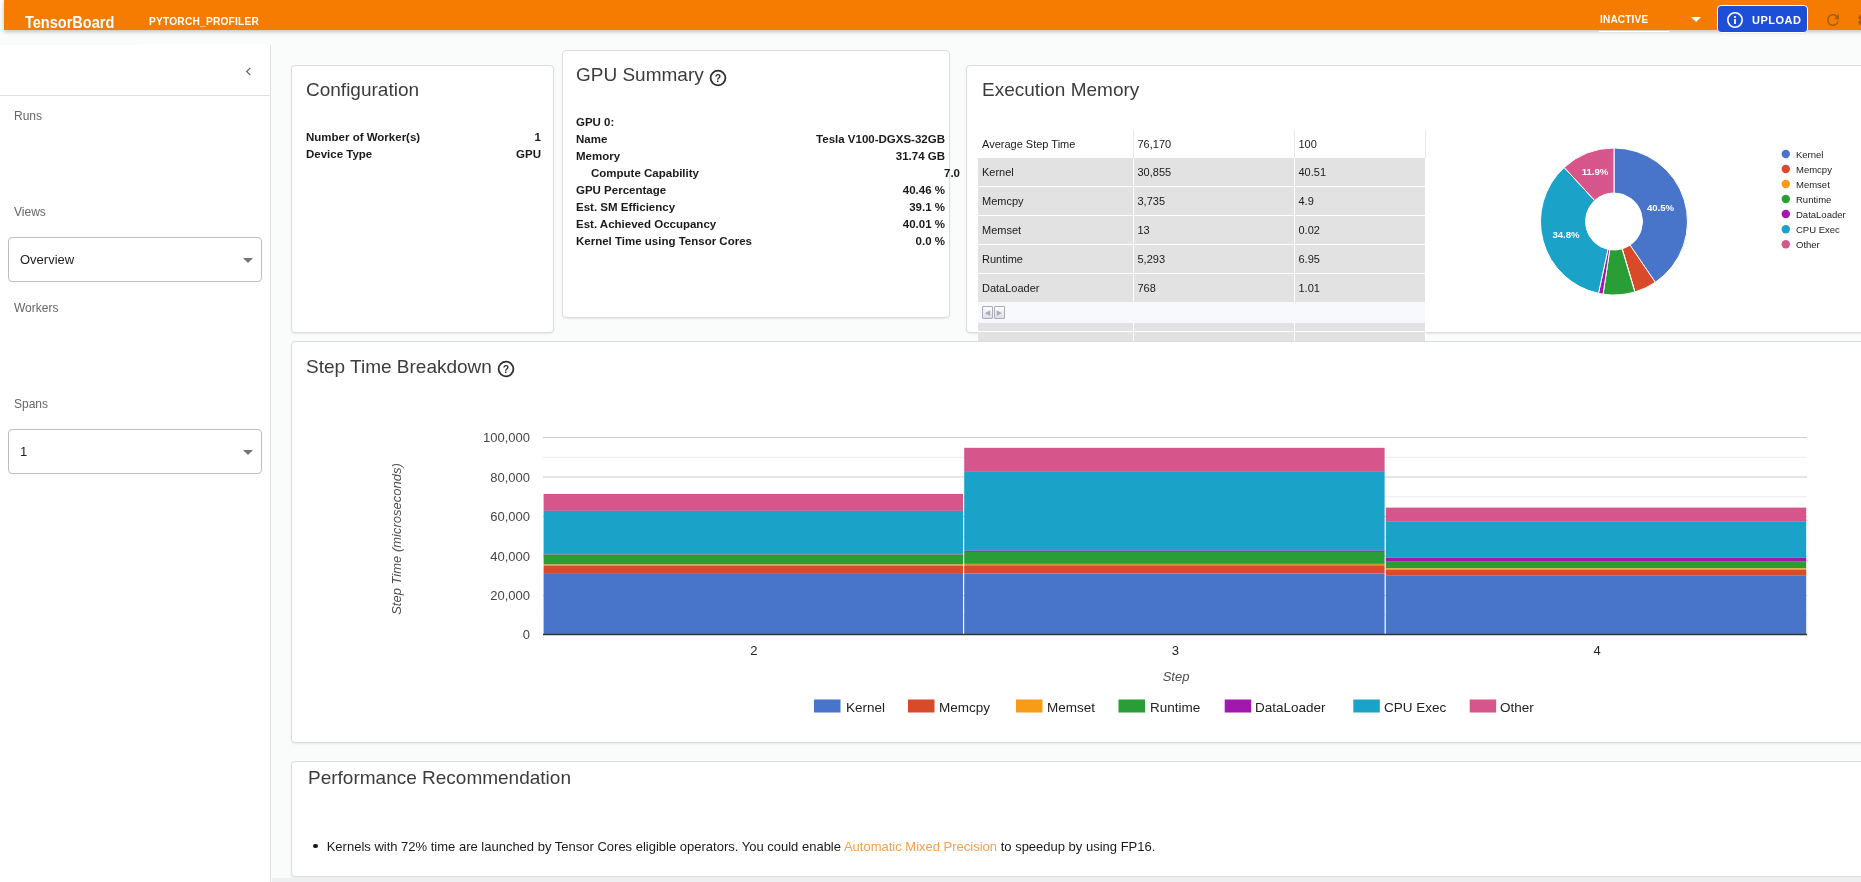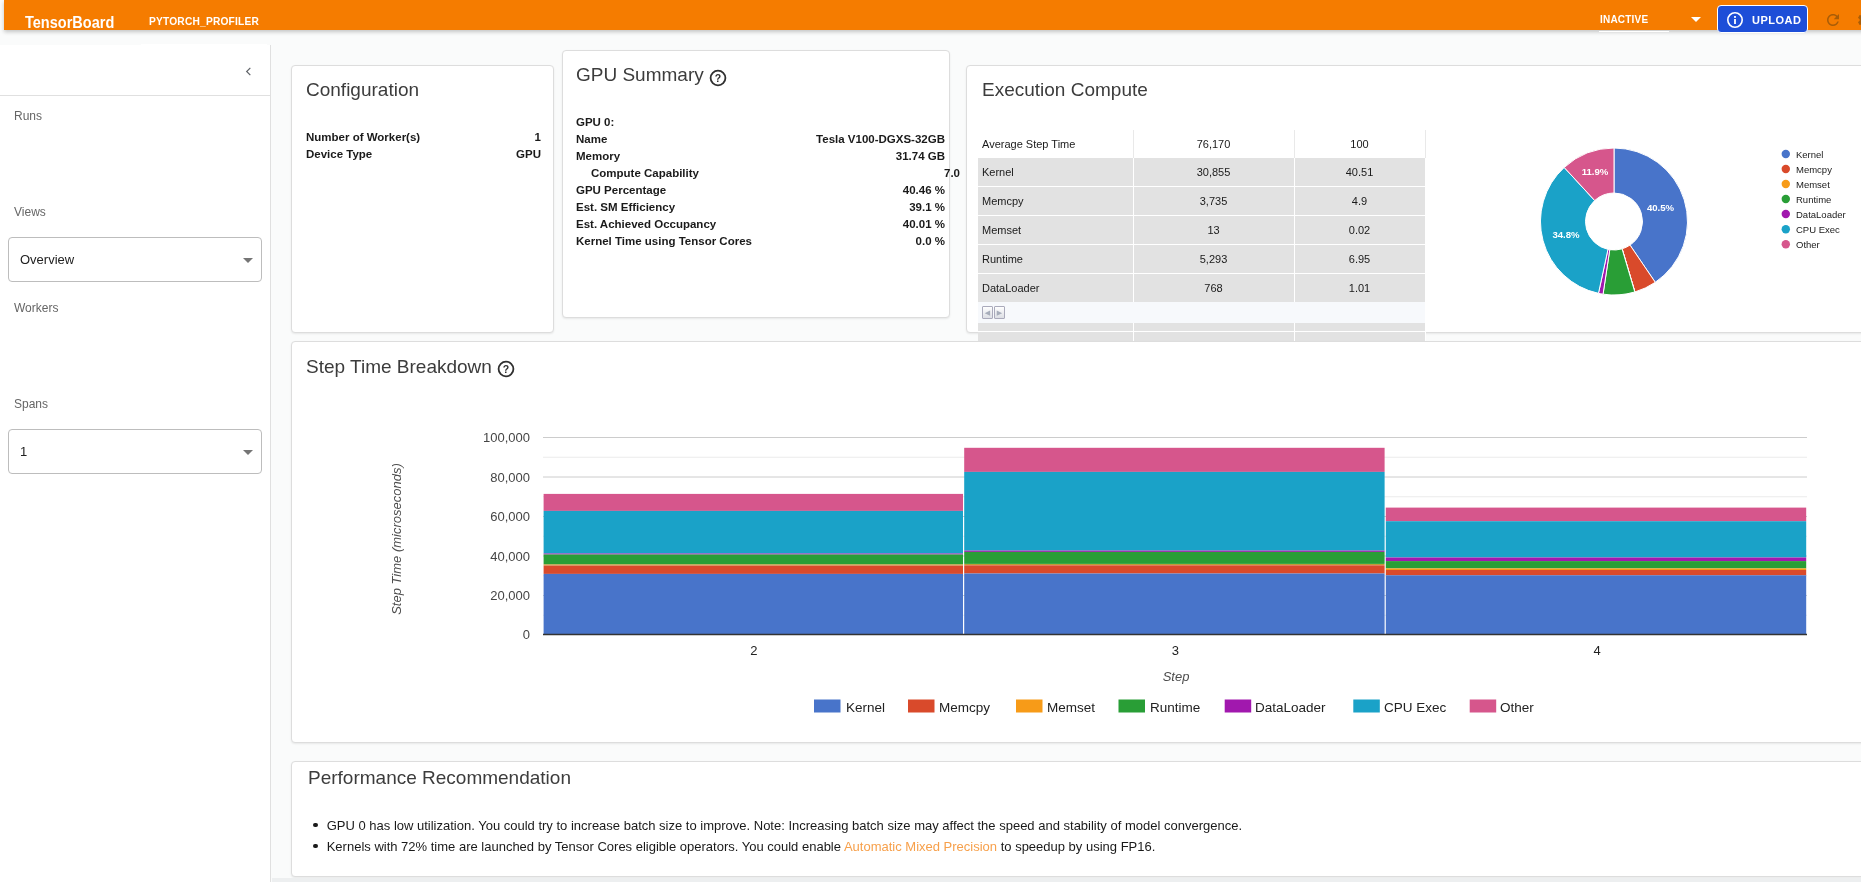--- a/index.html
+++ b/index.html
@@ -31,21 +31,21 @@
 
 .row2 { position:absolute; font-size:11.5px; font-weight:bold; color:#1a1a1a; line-height:17px; }
 .row2 .lab { position:absolute; left:0; }
 .row2 .val { position:absolute; right:0; text-align:right; }
 
 
 #exectable { position:absolute; left:978px; top:130px; width:447px; border-collapse:collapse; table-layout:fixed; font-size:11px; font-weight:normal; color:#1a1a1a; }
 #exectable th { height:18px; background:linear-gradient(#fcfdfe, #dfe5f1); border:1px solid #c9d2e4; border-left:1px solid #e8ecf4; font-size:11px; text-align:center; font-weight:bold; padding:0; }
 #exectable td { height:19px; padding:8px 4px; border-right:1px solid #e9e9e9; overflow:hidden; white-space:nowrap; }
 #exectable tr.g td { background:#e2e2e2; border-bottom:1px solid #fff; border-right:1px solid #fff; }
-#exectable td.num { text-align:center; }
+#exectable td.num { text-align:left; }
 #pager { position:absolute; left:978px; top:302px; width:447px; height:21px; background:#f7f9fc; }
 .pgbtn { position:absolute; top:4px; width:11px; height:13px; border:1px solid #aab; background:linear-gradient(#fefefe,#dddfe5); border-radius:1px; color:#a7adba; font-size:7px; line-height:12px; text-align:center; }
 
 
 .bullet { position:absolute; font-size:13px; line-height:21px; color:#1a1a1a; white-space:nowrap; }
 .bullet .dot { position:absolute; left:-13.5px; top:8px; width:4.5px; height:4.5px; border-radius:50%; background:#1a1a1a; }
 .olink { color:#f7a04b; }
 </style>
 </head>
 <body>
@@ -130,21 +130,21 @@
       <span class="lab">Est. Achieved Occupancy</span>
       <span class="val">40.01 %</span>
     </div>
   <div class="row2" style="left:13px; top:182px; width:369px; height:17px;">
       <span class="lab">Kernel Time using Tensor Cores</span>
       <span class="val">0.0 %</span>
     </div>
 </div>
 
 <div class="card" style="left:966px; top:65px; width:900px; height:268px; border-radius:4px 0 0 4px;">
-  <div class="card-title" style="left:15px; top:14px;">Execution Compute</div>
+  <div class="card-title" style="left:15px; top:14px;">Execution Memory</div>
 </div>
 <table id="exectable">
   <colgroup>
       <col style="width:155px">
       <col style="width:161px">
       <col style="width:131px">
     </colgroup>
   <tbody>
   <tr>
         <td>Average Step Time</td>
@@ -305,17 +305,16 @@
       <text x="1255" y="711.5">DataLoader</text>
     <rect x="1353.3" y="699.5" width="26.5" height="13" fill="#1aa2c8"></rect>
       <text x="1384" y="711.5">CPU Exec</text>
     <rect x="1469.7" y="699.5" width="26.5" height="13" fill="#d6568c"></rect>
       <text x="1500" y="711.5">Other</text>
   </g>
 </svg>
 
 <div class="card" style="left:291px; top:761px; width:1575px; height:116px; border-radius:4px 0 0 4px;">
   <div class="card-title" style="left:16px; top:6px;">Performance Recommendation</div>
-  <div class="bullet" style="left:34.7px; top:52.5px;"><span class="dot"></span>GPU 0 has low utilization. You could try to increase batch size to improve. Note: Increasing batch size may affect the speed and stability of model convergence.</div>
   <div class="bullet" style="left:34.7px; top:73.5px;"><span class="dot"></span>Kernels with 72% time are launched by Tensor Cores eligible operators. You could enable <span class="olink">Automatic Mixed Precision</span> to speedup by using FP16.</div>
 </div>
 
 <div class="abs" style="left:272px; top:878px; width:1589px; height:4px; background:#edeff0;"></div>
 
 </body></html>

